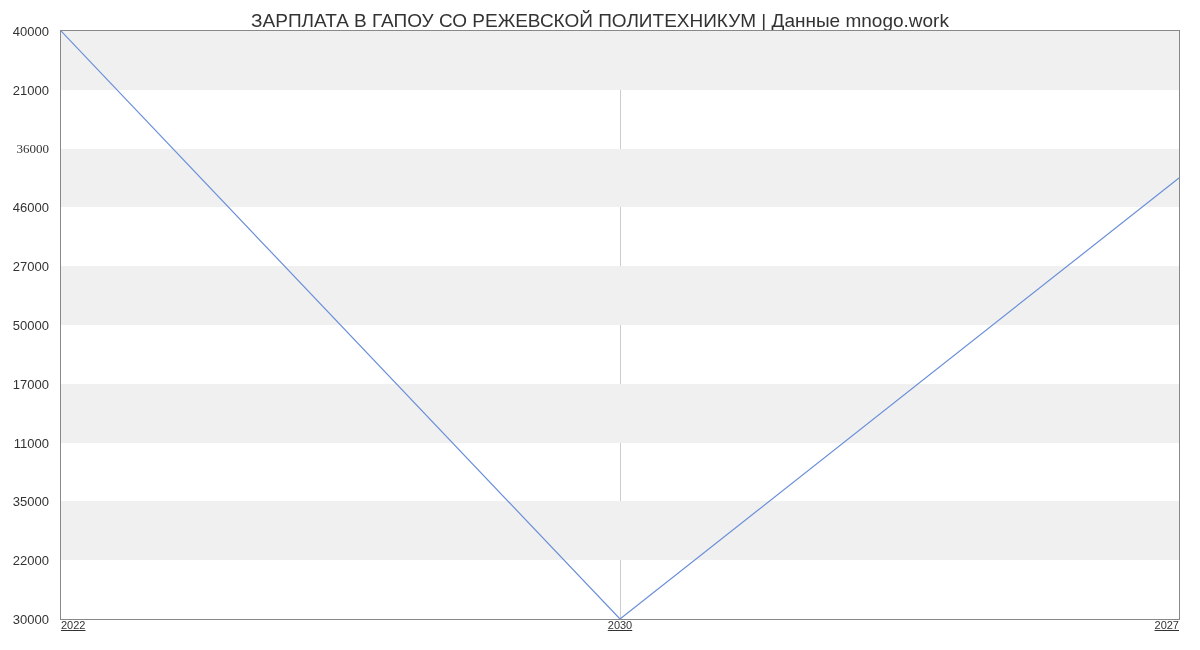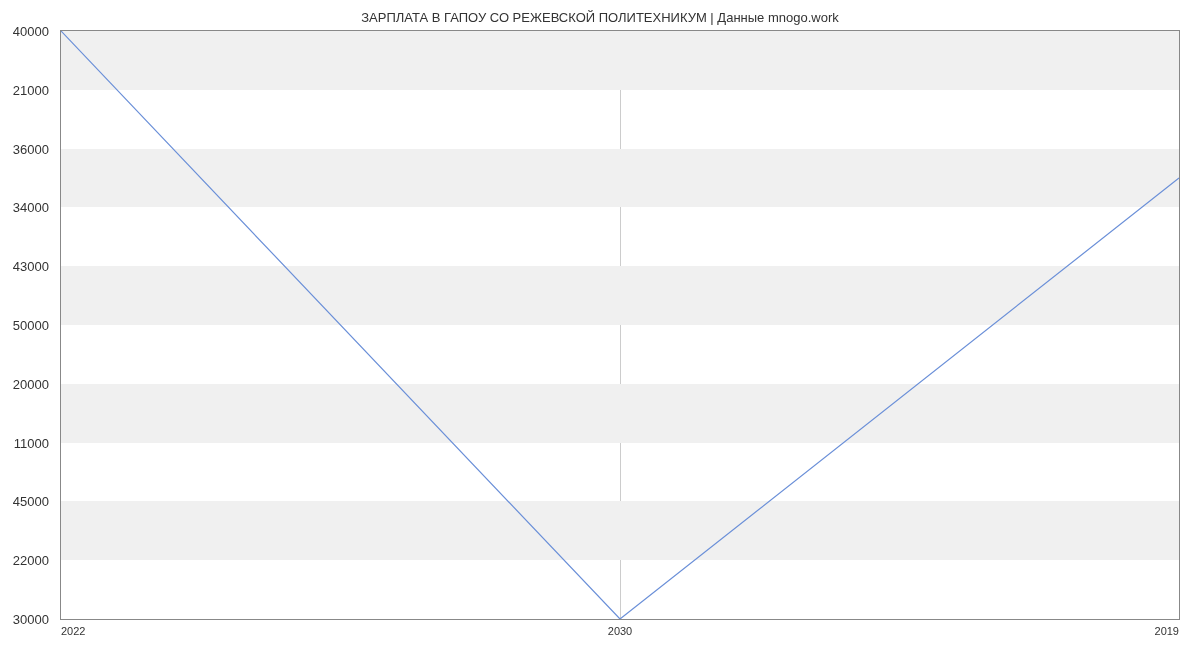--- a/index.html
+++ b/index.html
@@ -14,21 +14,21 @@
       height: 650px;
       position: relative;
     }
     .chart-container {
       width: 100%;
       height: 100%;
       position: relative;
     }
     .chart-title {
       text-align: center;
-      font-size: 13px;
+      font-size: 19px;
       color: #333;
       padding-top: 10px;
       font-weight: normal;
     }
     .plot-area {
       position: absolute;
       left: 60px;
       top: 30px;
       right: 20px;
       bottom: 30px;
@@ -45,24 +45,24 @@
       right: 100%;
       margin-right: 12px;
       font-size: 13px;
       color: #333;
       transform: translateY(-50%);
       white-space: nowrap;
     }
     .x-tick-label {
       position: absolute;
       top: 100%;
-      margin-top: 6px;
       font-size: 11px;
       color: #333;
       transform: translateX(-50%);
+      text-decoration: underline;
     }
     .x-grid-line {
       position: absolute;
       top: 0;
       bottom: 0;
       width: 1px;
       background: #ccc;
     }
     .line-svg {
       position: absolute;
@@ -87,26 +87,26 @@
       <div class="grid-band" style="top: 0%; height: 10%;"></div>
       <div class="grid-band" style="top: 20%; height: 10%;"></div>
       <div class="grid-band" style="top: 40%; height: 10%;"></div>
       <div class="grid-band" style="top: 60%; height: 10%;"></div>
       <div class="grid-band" style="top: 80%; height: 10%;"></div>
     <svg class="line-svg" viewBox="0 0 1000 1000" preserveAspectRatio="none">
       <polyline id="data-line" class="data-line" vector-effect="non-scaling-stroke" points="0,0 500,1000 1000,250"></polyline>
     </svg>
   <div class="y-tick-label" style="top: 100%;">30000</div>
       <div class="y-tick-label" style="top: 90%; text-align: right;">22000</div>
-      <div class="y-tick-label" style="top: 80%;">45000</div>
+      <div class="y-tick-label" style="top: 80%;">35000</div>
       <div class="y-tick-label" style="top: 70%;">11000</div>
-      <div class="y-tick-label" style="top: 60%;">20000</div>
+      <div class="y-tick-label" style="top: 60%;">17000</div>
       <div class="y-tick-label" style="top: 50%;">50000</div>
-      <div class="y-tick-label" style="top: 40%;">43000</div>
-      <div class="y-tick-label" style="top: 30%;">34000</div>
-      <div class="y-tick-label" style="top: 20%;">36000</div>
+      <div class="y-tick-label" style="top: 40%;">27000</div>
+      <div class="y-tick-label" style="top: 30%;">46000</div>
+      <div class="y-tick-label" style="top: 20%; font-family: Liberation Serif, serif;">36000</div>
       <div class="y-tick-label" style="top: 10%;">21000</div>
       <div class="y-tick-label" style="top: 0%;">40000</div>
       <div class="x-tick-label" style="left: 0%; transform: translateX(0px);">2022</div>
       <div class="x-tick-label" style="left: 50%;">2030</div>
-      <div class="x-tick-label" style="left: 100%; transform: translateX(-100%);">2019</div>
+      <div class="x-tick-label" style="left: 100%; transform: translateX(-100%);">2027</div>
     </div>
 </div>
 
 </body></html>

